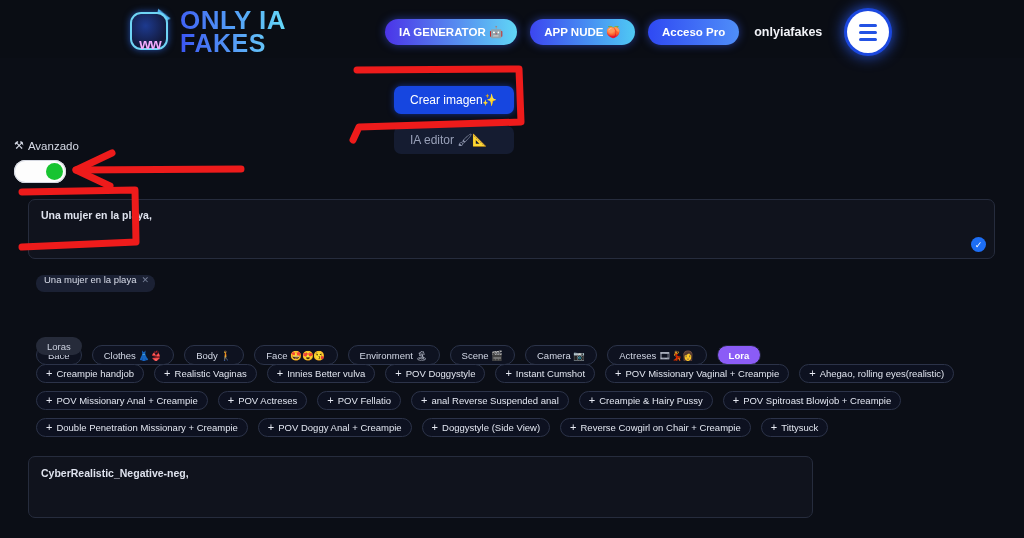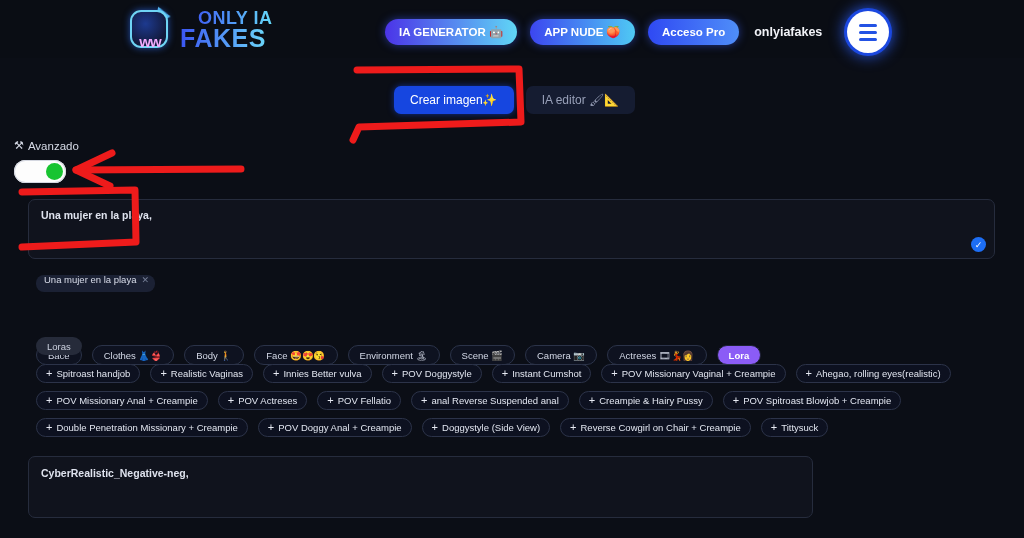--- a/index.html
+++ b/index.html
@@ -41,23 +41,23 @@
     position: absolute; left: 28px; top: 2px;
     width: 0; height: 0;
     border-left: 14px solid #5cc8f2;
     border-top: 7px solid transparent;
     border-bottom: 13px solid transparent;
     transform: rotate(12deg);
     filter: blur(.2px);
   }
   .logo-text { line-height: 0.93; padding-top: 2px; }
   .logo-l1 {
-    font-size: 18px; font-weight: bold; letter-spacing: .5px;
+    font-size: 26px; font-weight: bold; letter-spacing: .5px;
     background: linear-gradient(90deg,#4062f5 0%, #65d9f8 100%);
-    -webkit-background-clip: text; background-clip: text; color: transparent; margin-left: 18px;
+    -webkit-background-clip: text; background-clip: text; color: transparent;
   }
   .logo-l2 {
     font-size: 25px; font-weight: bold; letter-spacing: .5px;
     background: linear-gradient(90deg,#3a55f3 0%, #6fe0fa 100%);
     -webkit-background-clip: text; background-clip: text; color: transparent;
   }
 
   .nav { position: absolute; left: 385px; top: 11px; display: flex; align-items: center; gap: 13px; }
   .pill-nav {
     height: 26px; padding: 0 14px; border-radius: 14px;
@@ -72,21 +72,21 @@
   .burger {
     width: 42px; height: 42px; border-radius: 50%;
     background: #ffffff; margin-left: 12px; position: relative; cursor: pointer;
     box-shadow: 0 0 0 3px #1b48e0, 0 0 14px 4px #2a5bf0cc;
     display: flex; flex-direction: column; align-items: center; justify-content: center; gap: 4px;
   }
   .burger i { display: block; width: 18px; height: 3px; border-radius: 2px; background: #2352e4; }
   .burger i:nth-child(2) { width: 18px; }
 
   
-  .mode-tabs { position: absolute; left: 394px; top: 86px; display: flex; gap: 12px; }
+  .mode-tabs { position: absolute; left: 394px; top: 86px; display: flex; gap: 12px; flex-direction: column; }
   .mode-tab {
     height: 28px; padding: 0 16px; border-radius: 7px;
     display: flex; align-items: center; gap: 4px;
     font-size: 12px; white-space: nowrap; cursor: pointer; border: none;
   }
   .mode-tab.active { background: #1646e0; color: #fff; box-shadow: 0 0 6px #1646e099; }
   .mode-tab.idle { background: #151c31; color: #98a0b8; }
 
   
   .adv-row { position: absolute; left: 14px; top: 139px; }
@@ -261,21 +261,21 @@
   <div class="sub-row" id="sub-row">
       <div class="sub-pill">
         <span>Loras</span>
       </div>
     </div>
 
   <div class="tag-rows" id="tag-rows">
       <div class="tag-row">
         <div class="tag">
           <span class="plus">+</span>
-          <span>Spitroast handjob</span>
+          <span>Creampie handjob</span>
         </div>
         <div class="tag">
           <span class="plus">+</span>
           <span>Realistic Vaginas</span>
         </div>
         <div class="tag">
           <span class="plus">+</span>
           <span>Innies Better vulva</span>
         </div>
         <div class="tag">

